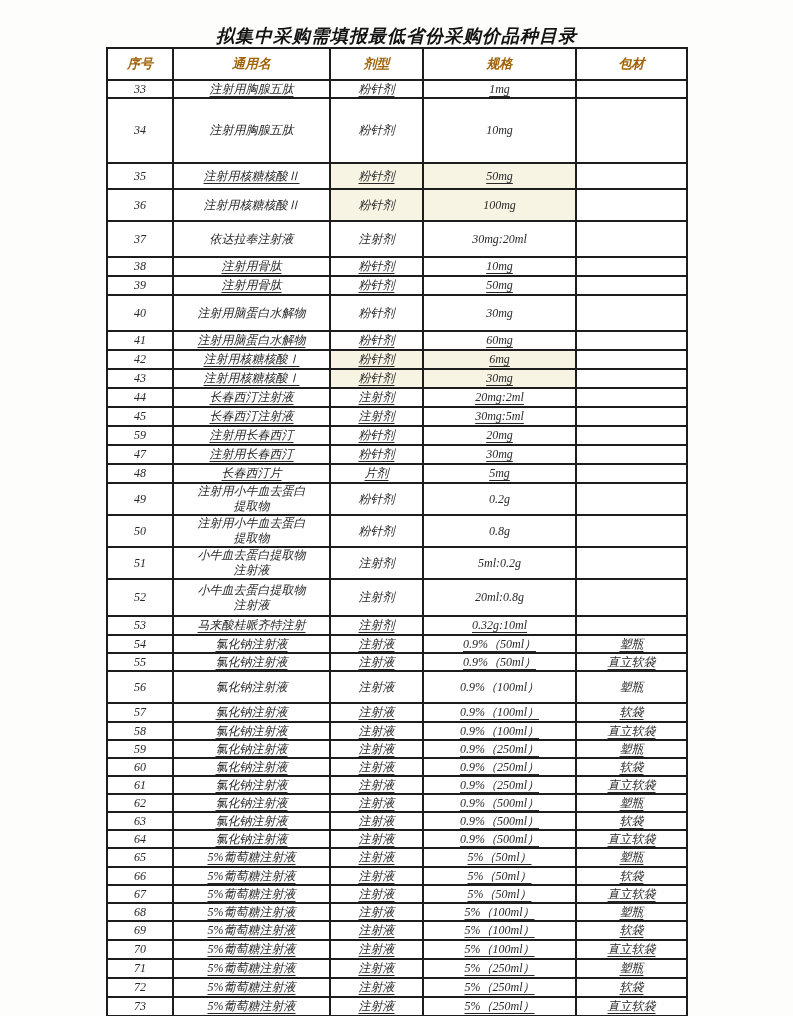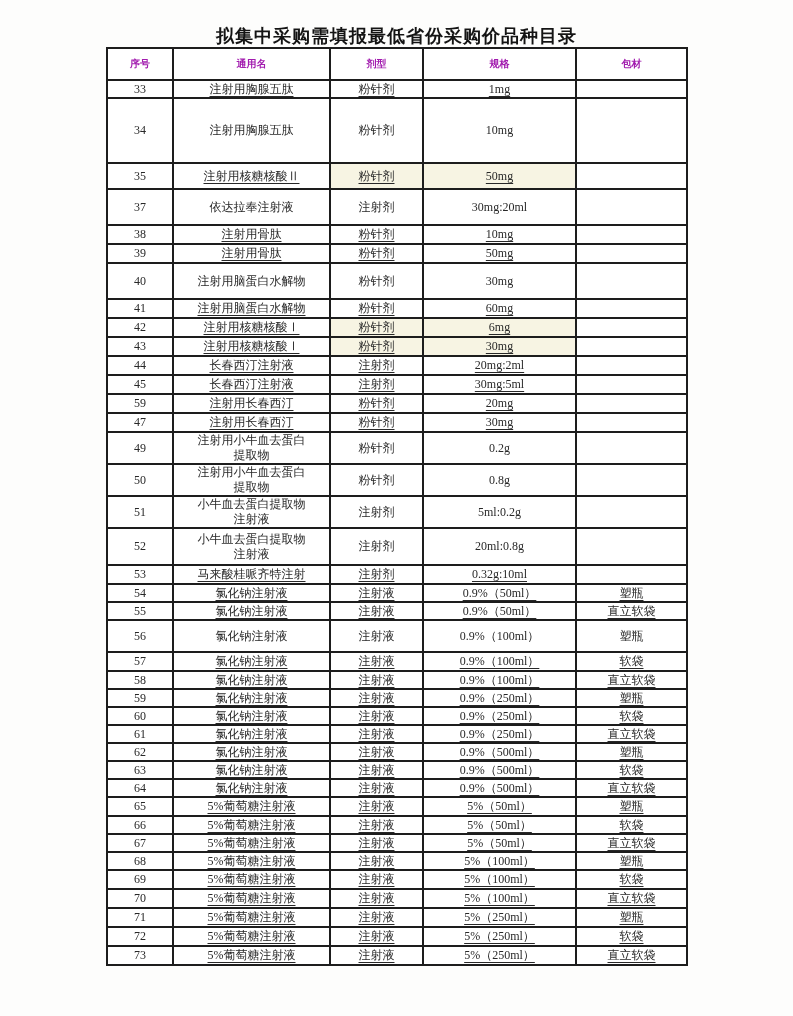--- a/index.html
+++ b/index.html
@@ -9,20 +9,21 @@
     width: 793px;
     height: 1016px;
     overflow: hidden;
     font-family: "Liberation Serif", serif;
     color: #282828;
   }
   .page {
     position: relative;
     width: 793px;
     height: 864px;
+    font-style: italic;
   }
   .doc-title {
     position: absolute;
     top: 24px;
     left: 0;
     width: 793px;
     text-align: center;
     font-family: "Liberation Sans", sans-serif;
     font-weight: bold;
     font-size: 18px;
@@ -42,22 +43,22 @@
     padding: 0 2px;
     text-align: center;
     vertical-align: middle;
     font-size: 12px;
     line-height: 1.25;
     overflow: hidden;
   }
   .catalog th {
     font-family: "Liberation Sans", sans-serif;
     font-weight: bold;
-    font-size: 10px;
-    color: #a21caf;
+    font-size: 13px;
+    color: #a16207;
     height: 30px;
     background: #ffffff;
   }
   .catalog td { background: #ffffff; }
   .col-name { white-space: pre-line; }
   
   tr.u td.col-name, tr.u td.col-form, tr.u td.col-spec, tr.u td.col-pack {
     text-decoration: underline;
     text-decoration-thickness: 1px;
     text-underline-offset: 3px;
@@ -106,20 +107,27 @@
       <td class="col-spec">10mg</td>
       <td class="col-pack"></td>
     </tr>
         <tr class="u hl" style="height: 26px;">
       <td class="col-no">35</td>
       <td class="col-name">注射用核糖核酸Ⅱ</td>
       <td class="col-form">粉针剂</td>
       <td class="col-spec">50mg</td>
       <td class="col-pack"></td>
     </tr>
+        <tr class="hl" style="height: 32px;">
+      <td class="col-no">36</td>
+      <td class="col-name">注射用核糖核酸Ⅱ</td>
+      <td class="col-form">粉针剂</td>
+      <td class="col-spec">100mg</td>
+      <td class="col-pack"></td>
+    </tr>
         <tr style="height: 36px; padding-left: 20px;">
       <td class="col-no">37</td>
       <td class="col-name">依达拉奉注射液</td>
       <td class="col-form">注射剂</td>
       <td class="col-spec">30mg:20ml</td>
       <td class="col-pack"></td>
     </tr>
         <tr class="u" style="height: 19px;">
       <td class="col-no">38</td>
       <td class="col-name">注射用骨肽</td>
@@ -181,20 +189,27 @@
       <td class="col-name">注射用长春西汀</td>
       <td class="col-form">粉针剂</td>
       <td class="col-spec">20mg</td>
       <td class="col-pack"></td>
     </tr>
         <tr class="u" style="height: 19px;">
       <td class="col-no">47</td>
       <td class="col-name">注射用长春西汀</td>
       <td class="col-form">粉针剂</td>
       <td class="col-spec">30mg</td>
+      <td class="col-pack"></td>
+    </tr>
+        <tr class="u" style="height: 19px;">
+      <td class="col-no">48</td>
+      <td class="col-name">长春西汀片</td>
+      <td class="col-form">片剂</td>
+      <td class="col-spec">5mg</td>
       <td class="col-pack"></td>
     </tr>
         <tr style="height: 32px;">
       <td class="col-no">49</td>
       <td class="col-name">注射用小牛血去蛋白
 提取物</td>
       <td class="col-form">粉针剂</td>
       <td class="col-spec">0.2g</td>
       <td class="col-pack"></td>
     </tr>

